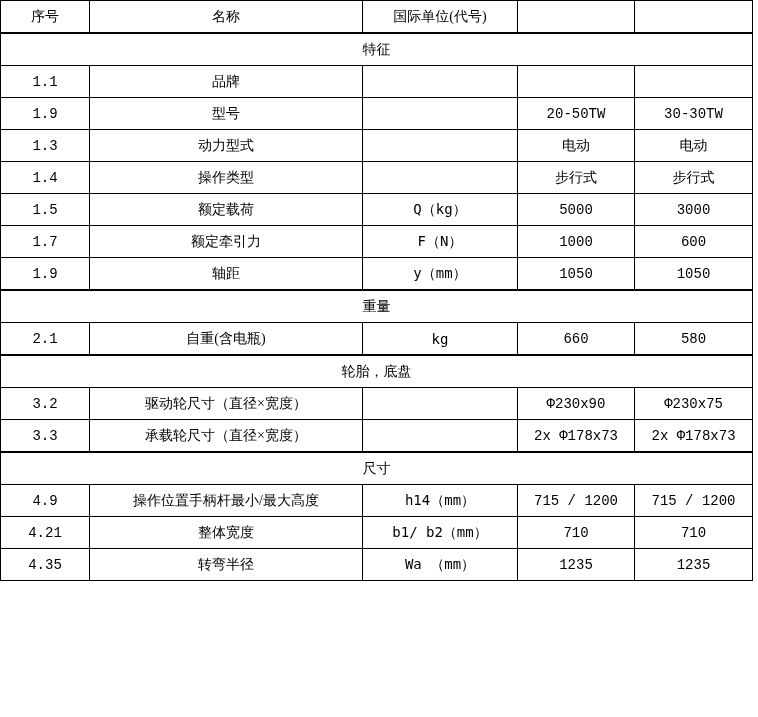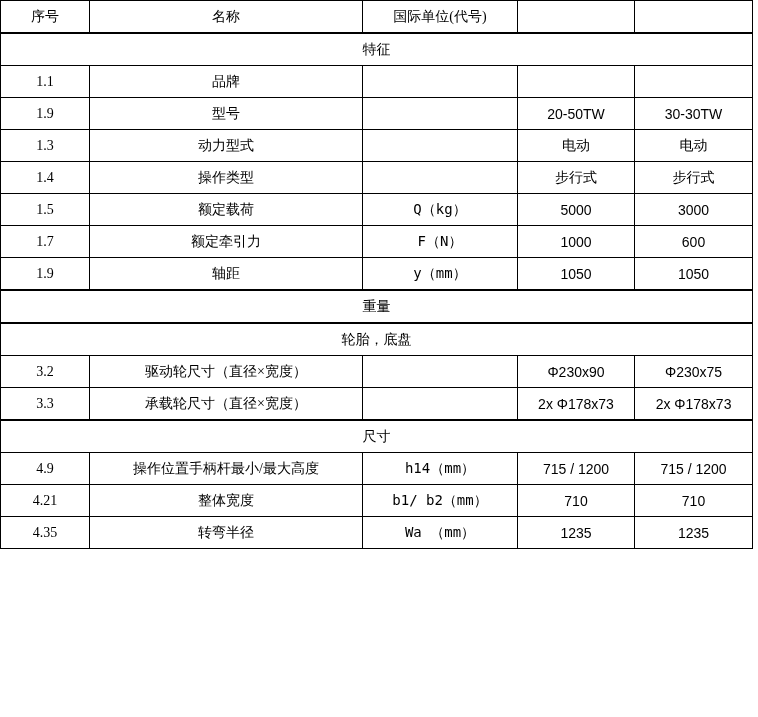--- a/index.html
+++ b/index.html
@@ -50,25 +50,25 @@
     text-align: left;
     height: 28px;
     font-size: 14px;
     padding-left: 1px;
   }
   .unit {
     font-family: "DejaVu Sans Mono", "Liberation Mono", monospace;
     font-size: 13px;
   }
   .valmono {
-    font-family: Liberation Sans, sans-serif;
+    font-family: Liberation Mono, monospace;
     font-size: 13px;
   }
   .idx {
-    font-family: Liberation Serif, serif;
+    font-family: Liberation Mono, monospace;
     font-size: 14px;
     margin-top: 32px;
   }
   .name-small { font-size: 13px; }
 </style>
 </head>
 <body>
 
 <div class="sheet">
 
@@ -160,20 +160,27 @@
         <col class="c0">
         <col class="c1">
         <col class="c2">
         <col class="c3">
         <col class="c4">
       </colgroup>
     <tbody>
       <tr class="sectionrow">
         <td colspan="5">重量</td>
       </tr>
+      <tr>
+        <td class="idx">2.1</td>
+        <td>自重(含电瓶)</td>
+        <td class="unit">kg</td>
+        <td class="valmono">660</td>
+        <td class="valmono">580</td>
+      </tr>
     </tbody>
   </table>
 
   <table class="spec">
     <colgroup>
         <col class="c0">
         <col class="c1">
         <col class="c2">
         <col class="c3">
         <col class="c4">

